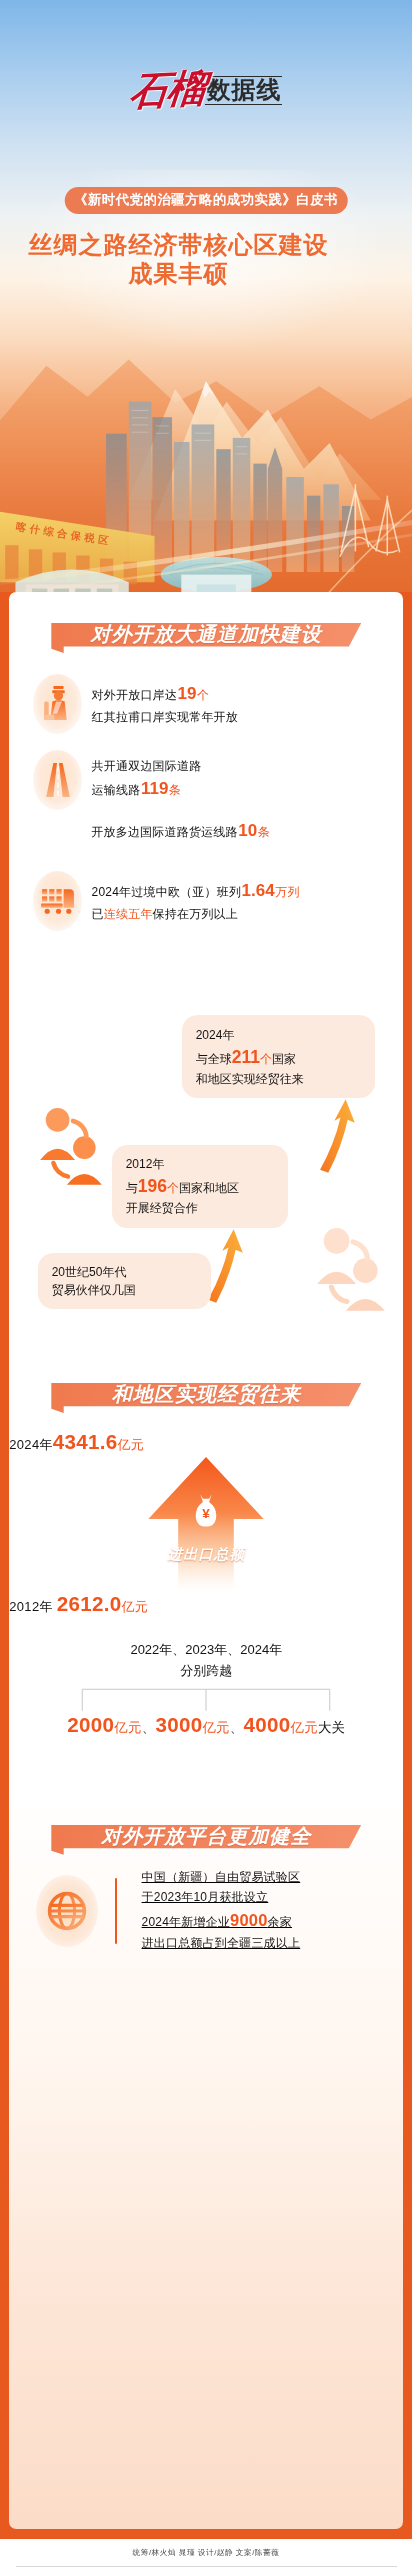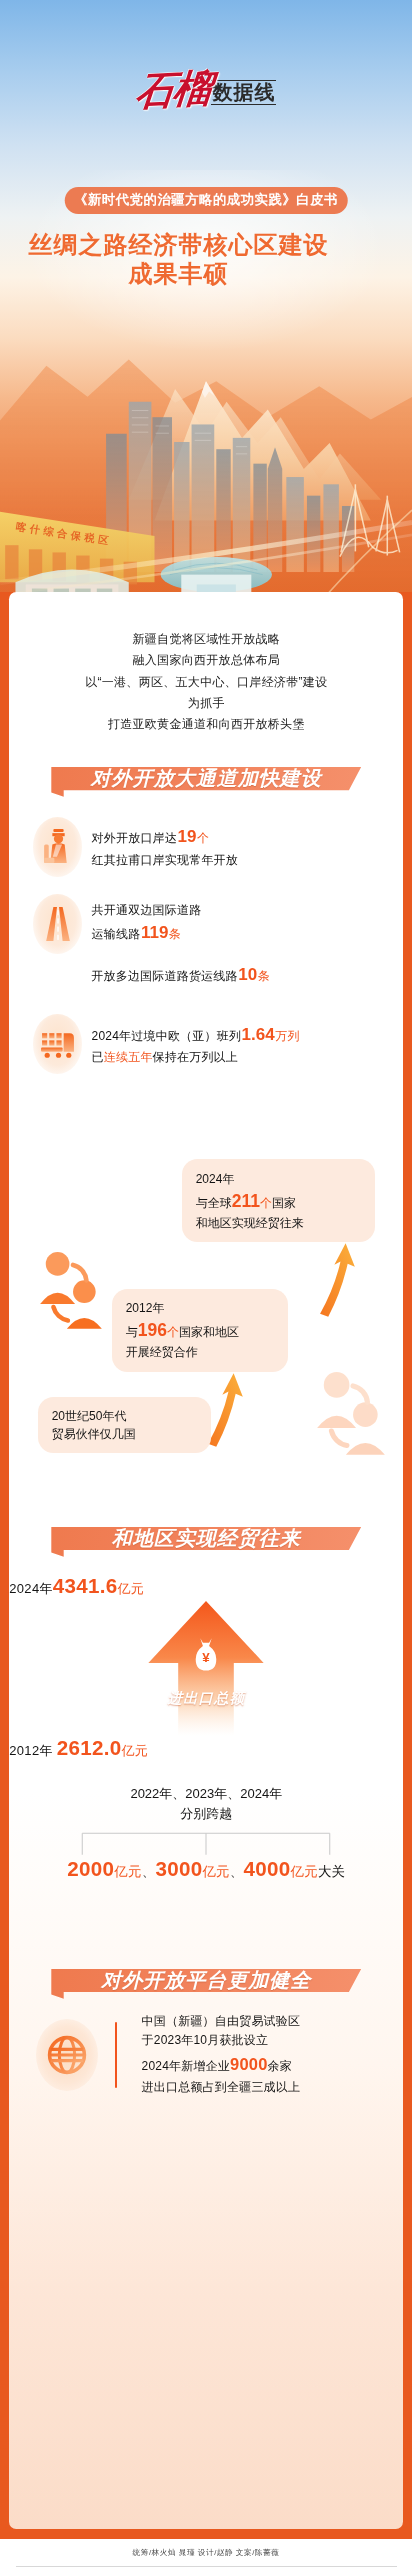--- a/index.html
+++ b/index.html
@@ -64,21 +64,21 @@
   }
   .logo-block {
     display: flex; flex-direction: column; align-items: stretch;
     margin-bottom: 2.1px;
   }
   .logo-rule { height: 1px; background: #2b2b2b; }
   .logo-rule.top { margin-bottom: 1.5px; }
   .logo-rule.bot { margin-top: 0.5px; }
   .logo-txt {
     font-family: "Liberation Serif", "DejaVu Serif", serif;
-    font-size: 20px; font-weight: 700; color: #2b2b2b;
+    font-size: 24px; font-weight: 700; color: #2b2b2b;
     letter-spacing: 1px; line-height: 1.06; padding: 0 1px;
   }
 
   .wp-pill {
     position: absolute; left: 50%; transform: translateX(-50%);
     top: 187px;
     background: #ec7b52;
     color: #fff;
     border-radius: 13.4px;
     padding: 4.1px 9.3px 5.2px;
@@ -225,20 +225,21 @@
   .milestones .num {
     color: #f2541d; font-weight: 700; font-size: 20.6px;
     font-family: "Liberation Sans", sans-serif;
   }
   .milestones .unit { color: #f2541d; font-size: 13.4px; }
 
   
   .plat-row {
     display: flex; align-items: center; gap: 16px;
     padding: 13.4px 15.5px 0 27px;
+    text-decoration: underline;
   }
   .plat-icon {
     flex: 0 0 62px; width: 62px; height: 72px;
     border-radius: 31px / 36px;
     background: radial-gradient(ellipse at 50% 50%, #fbdcc2 0%, #fde7d6 55%, rgba(253,240,230,0) 90%);
     display: flex; align-items: center; justify-content: center;
   }
   .plat-bar { width: 2.1px; height: 66px; background: #f2541d; margin: 0 8.2px 0 1px; border-radius: 1px; }
   .plat-text { font-size: 12px; line-height: 1.62; color: #141414; letter-spacing: 0.2px; }
   .plat-text .num {
@@ -412,27 +413,20 @@
 
     <div class="main-title">
       <div>丝绸之路经济带核心区建设</div>
       <div>成果丰硕</div>
     </div>
   </div>
 
   <div class="body-wrap">
     <div class="card">
 
-      <div class="intro">
-        <div>新疆自觉将区域性开放战略</div>
-        <div>融入国家向西开放总体布局</div>
-        <div>以“一港、两区、五大中心、口岸经济带”建设</div>
-        <div>为抓手</div>
-        <div>打造亚欧黄金通道和向西开放桥头堡</div>
-      </div>
 
       <div class="sp60"></div>
 
       <div class="banner">
         <div class="banner-shape"></div>
         <div class="banner-txt">对外开放大通道加快建设</div>
       </div>
 
       <div class="sp24"></div>
 

